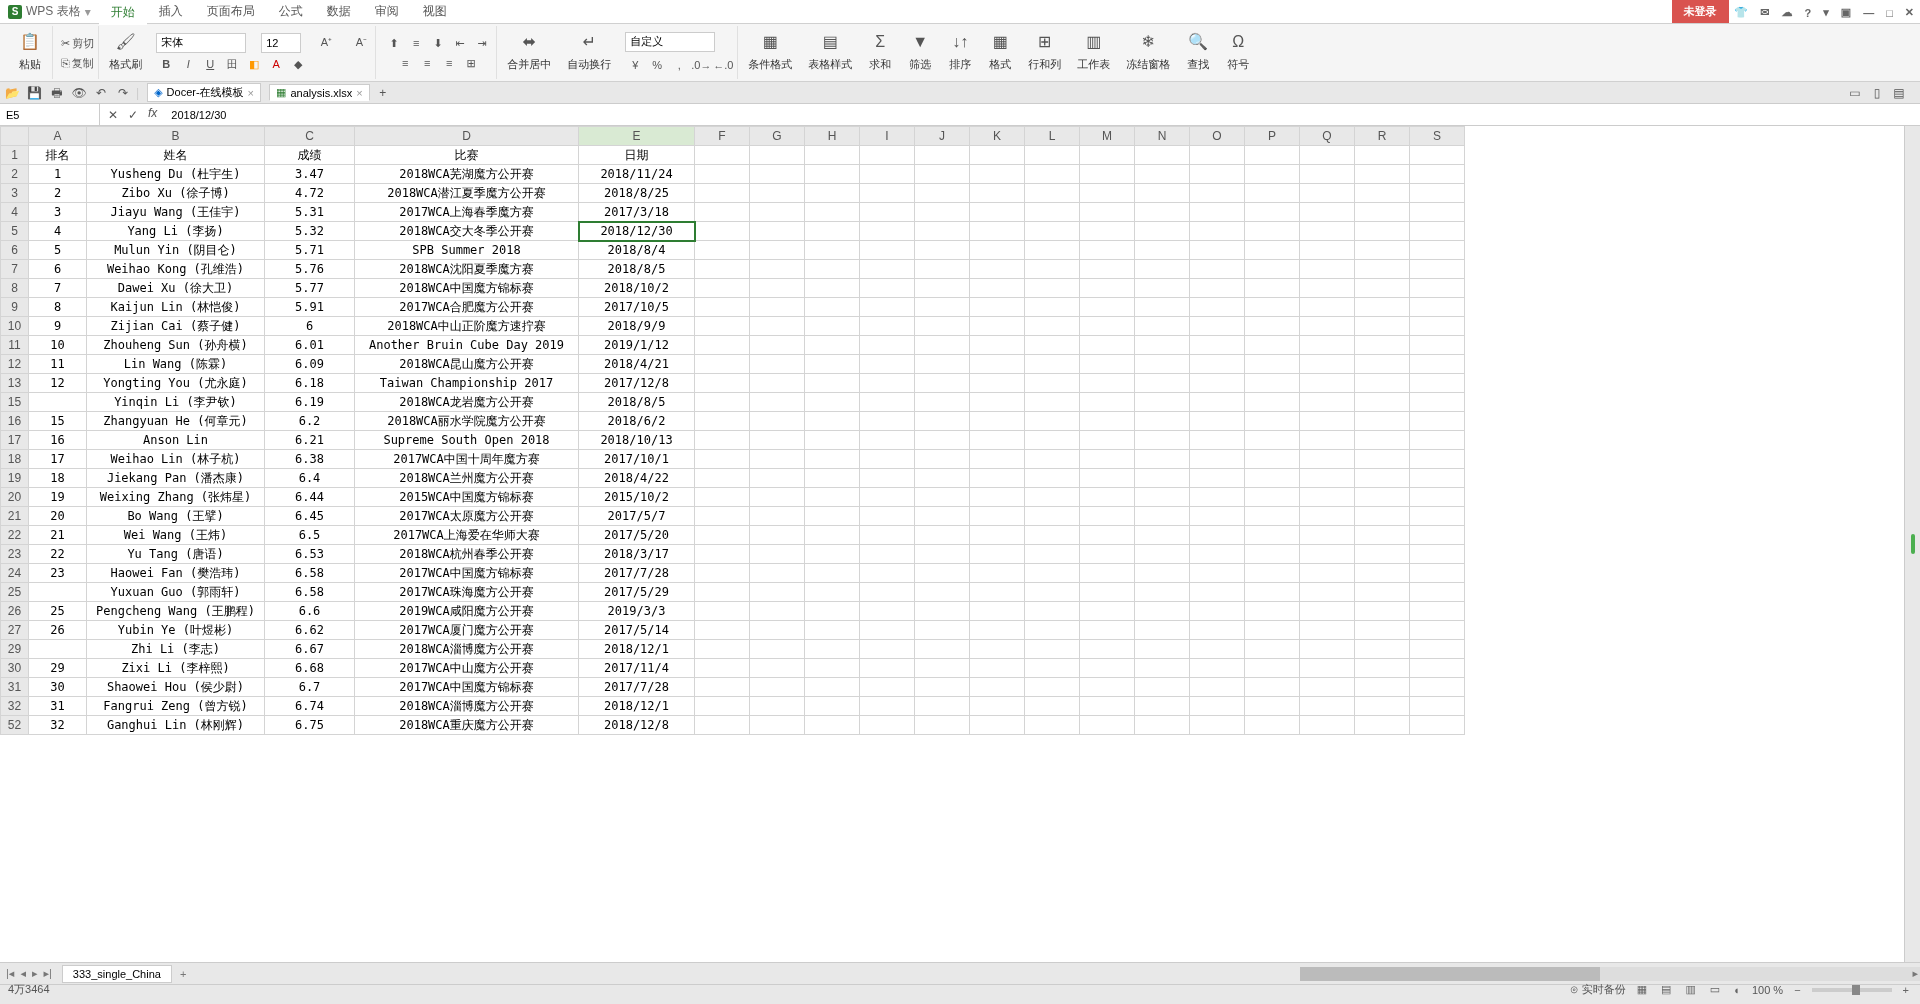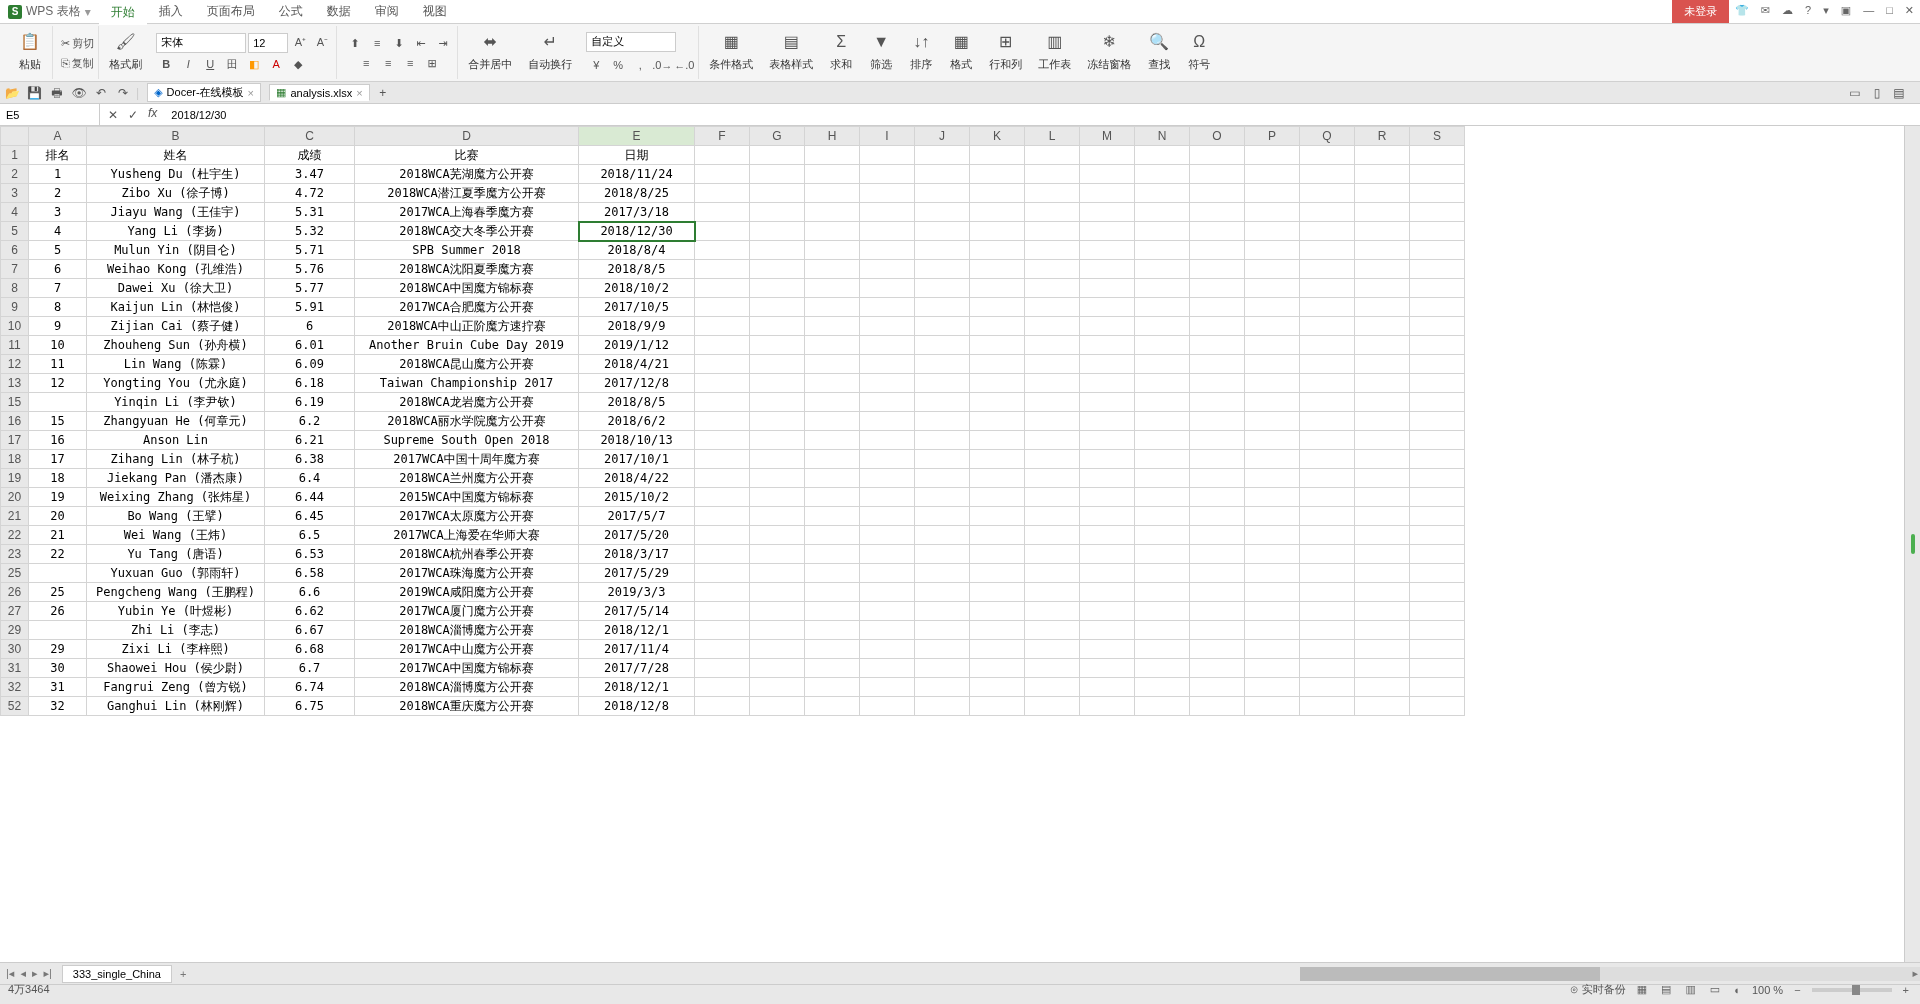--- a/index.html
+++ b/index.html
@@ -5,21 +5,21 @@
 * { margin: 0; padding: 0; box-sizing: border-box; font-family: "Microsoft YaHei", Arial, sans-serif; }
 body { background: #fff; font-size: 12px; overflow: hidden; width: 1920px; height: 1004px; }
 
 
 .titlebar { height: 24px; background: #fff; display: flex; align-items: center; border-bottom: 1px solid #d0d0d0; }
 .app-logo { display: flex; align-items: center; padding: 0 8px; color: #666; font-size: 12px; gap: 4px; }
 .logo-s { background: #2e7d32; color: #fff; width: 14px; height: 14px; text-align: center; line-height: 14px; font-size: 10px; font-weight: bold; border-radius: 2px; }
 .menu-tabs { display: flex; align-items: center; }
 .menu-tab { padding: 4px 12px; color: #555; cursor: pointer; font-size: 12px; }
 .menu-tab.active { background: #fff; color: #2e7d32; border-top: 2px solid #2e7d32; }
-.titlebar-right { margin-left: auto; display: flex; align-items: flex-start; }
+.titlebar-right { margin-left: auto; display: flex; align-items: flex-end; font-weight: bold; }
 .not-logged { background: #d9534f; color: #fff; padding: 4px 12px; font-size: 11px; }
 .win-ctrl { padding: 4px 6px; color: #666; cursor: pointer; font-size: 11px; }
 
 
 .ribbon { height: 58px; background: #f5f5f5; display: flex; align-items: center; padding: 2px 8px; border-bottom: 1px solid #d0d0d0; gap: 4px; }
 .rgroup { display: flex; flex-direction: column; align-items: center; padding: 0 4px; border-right: 1px solid #e0e0e0; height: 100%; justify-content: center; }
 .ricon { width: 18px; height: 18px; display: inline-block; text-align: center; line-height: 18px; color: #555; }
 .ricon.big { width: 24px; height: 24px; font-size: 16px; }
 .rbtn { display: flex; flex-direction: column; align-items: center; padding: 2px 6px; cursor: pointer; font-size: 11px; color: #333; }
 .font-sel { width: 90px; height: 20px; border: 1px solid #ccc; background: #fff; font-size: 11px; padding: 0 4px; }
@@ -119,21 +119,21 @@
   </div>
   <div class="rgroup" style="flex-direction:column;align-items:flex-start;gap:2px">
     <div class="toolbtn" style="width:auto;display:flex;gap:2px">✂ <span>剪切</span></div>
     <div class="toolbtn" style="width:auto;display:flex;gap:2px">⎘ <span>复制</span></div>
   </div>
   <div class="rbtn">
       <span class="ricon big">🖌</span>
       <span>格式刷</span>
     </div>
   <div class="rgroup" style="flex-direction:column;gap:2px;align-items:flex-start">
-    <div style="display:flex;gap:2px">
+    <div style="display:flex;gap:15px">
       <input class="font-sel" value="宋体" style="">
       <input class="size-sel" value="12" style="">
       <span class="toolbtn">A⁺</span>
       <span class="toolbtn">A⁻</span>
     </div>
     <div style="display:flex;gap:2px">
       <span class="toolbtn"><b>B</b></span>
       <span class="toolbtn"><i>I</i></span>
       <span class="toolbtn"><u>U</u></span>
       <span class="toolbtn">田</span>
@@ -633,21 +633,21 @@
             <td class="col-rest"></td>
             <td class="col-rest"></td>
             <td class="col-rest"></td>
             <td class="col-rest"></td>
             <td class="col-rest"></td>
             <td class="col-rest"></td>
           </tr>
           <tr class="row-data">
             <th>18</th>
             <td class="col-A">17</td>
-            <td class="col-B">Zihang Lin (林子杭)</td>
+            <td class="col-B">Weihao Lin (林子杭)</td>
             <td class="col-C">6.38</td>
             <td class="col-D">2017WCA中国十周年魔方赛</td>
             <td class="col-E">2017/10/1</td>
             <td class="col-rest"></td>
             <td class="col-rest"></td>
             <td class="col-rest"></td>
             <td class="col-rest"></td>
             <td class="col-rest"></td>
             <td class="col-rest"></td>
             <td class="col-rest"></td>
@@ -747,20 +747,42 @@
             <td class="col-rest"></td>
             <td class="col-rest"></td>
           </tr>
           <tr class="row-data">
             <th>23</th>
             <td class="col-A">22</td>
             <td class="col-B">Yu Tang (唐语)</td>
             <td class="col-C">6.53</td>
             <td class="col-D">2018WCA杭州春季公开赛</td>
             <td class="col-E">2018/3/17</td>
+            <td class="col-rest"></td>
+            <td class="col-rest"></td>
+            <td class="col-rest"></td>
+            <td class="col-rest"></td>
+            <td class="col-rest"></td>
+            <td class="col-rest"></td>
+            <td class="col-rest"></td>
+            <td class="col-rest"></td>
+            <td class="col-rest"></td>
+            <td class="col-rest"></td>
+            <td class="col-rest"></td>
+            <td class="col-rest"></td>
+            <td class="col-rest"></td>
+            <td class="col-rest"></td>
+          </tr>
+          <tr class="row-data">
+            <th>24</th>
+            <td class="col-A">23</td>
+            <td class="col-B">Haowei Fan (樊浩玮)</td>
+            <td class="col-C">6.58</td>
+            <td class="col-D">2017WCA中国魔方锦标赛</td>
+            <td class="col-E">2017/7/28</td>
             <td class="col-rest"></td>
             <td class="col-rest"></td>
             <td class="col-rest"></td>
             <td class="col-rest"></td>
             <td class="col-rest"></td>
             <td class="col-rest"></td>
             <td class="col-rest"></td>
             <td class="col-rest"></td>
             <td class="col-rest"></td>
             <td class="col-rest"></td>

